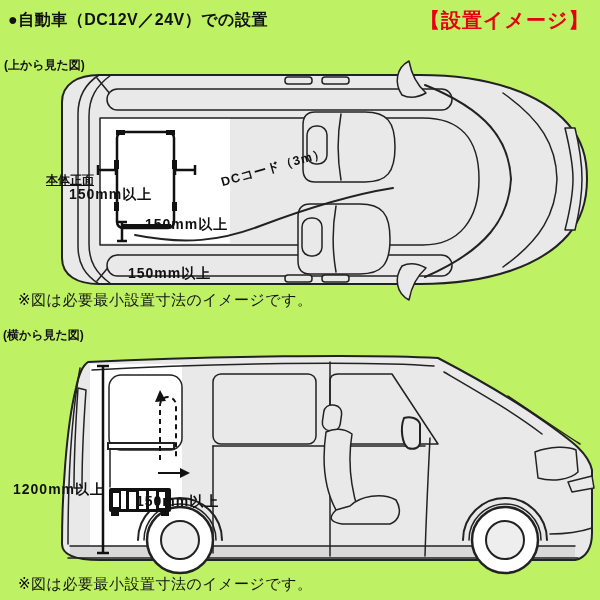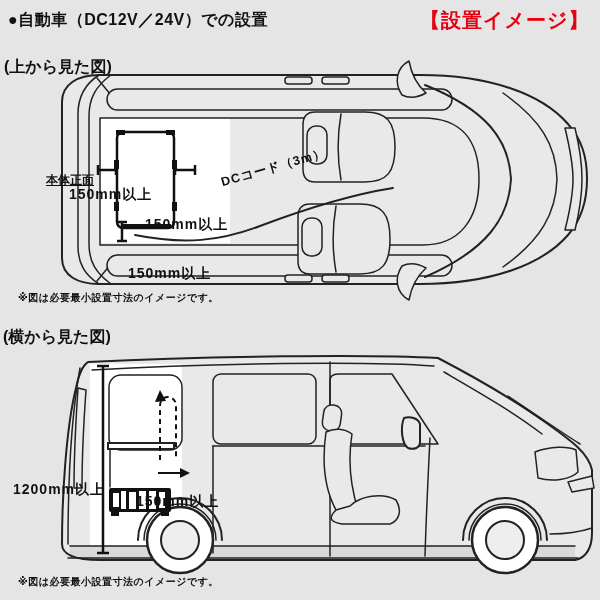--- a/index.html
+++ b/index.html
@@ -1,22 +1,22 @@
 <!DOCTYPE html>
 <html><head>
 <meta charset="utf-8">
 <style>
   html,body{margin:0;padding:0;background:#fff;}
-  .stage{position:relative;width:600px;height:600px;background:#e5e5e5;overflow:hidden;
+  .stage{position:relative;width:600px;height:600px;background:#bef264;overflow:hidden;
          font-family:"Liberation Sans","DejaVu Sans",sans-serif;color:#111;}
   .abs{position:absolute;white-space:nowrap;}
   .ttl{font-size:16px;font-weight:bold;letter-spacing:.5px;}
   .badge{font-size:20px;font-weight:bold;color:#e60012;letter-spacing:1px;}
-  .cap{font-size:16px;font-weight:bold;}
-  .note{font-size:10px;font-weight:bold;letter-spacing:.5px;}
+  .cap{font-size:12px;font-weight:bold;}
+  .note{font-size:15px;font-weight:normal;letter-spacing:.5px;}
   .dim{font-size:14px;font-weight:bold;letter-spacing:1px;margin-top:40px;}
   .sm{font-size:12px;font-weight:bold;text-decoration:underline;}
   .cord-lbl{font-size:12.5px;font-weight:bold;transform:rotate(-16deg);transform-origin:left bottom;letter-spacing:1px;}
   svg{position:absolute;display:block;}
   .ln{fill:none;stroke:#222;stroke-width:2;stroke-linecap:round;stroke-linejoin:round;}
   .ln15{fill:none;stroke:#222;stroke-width:1.5;stroke-linecap:round;stroke-linejoin:round;}
   .body{fill:#e9e9e9;}
   .mark{stroke:#111;stroke-width:2.5;fill:none;stroke-linecap:butt;}
 </style>
 </head>

